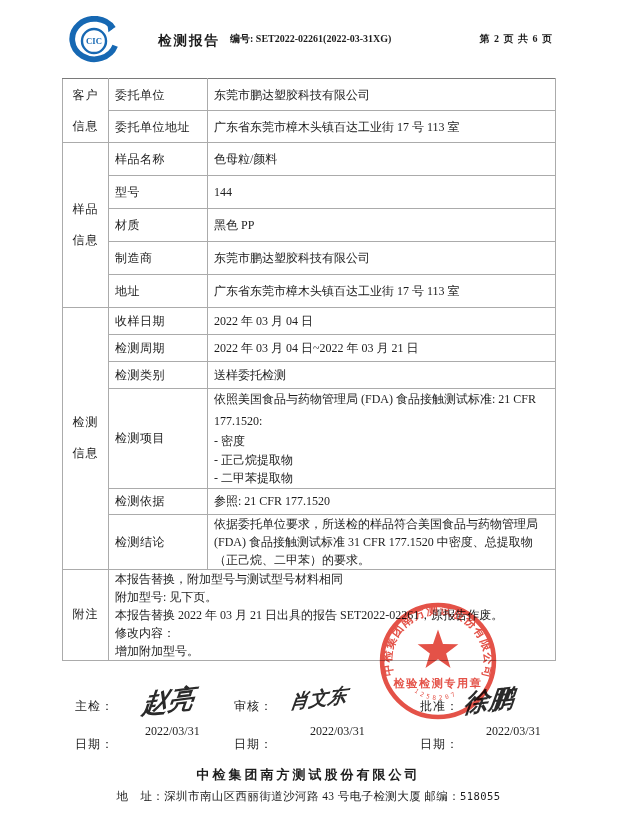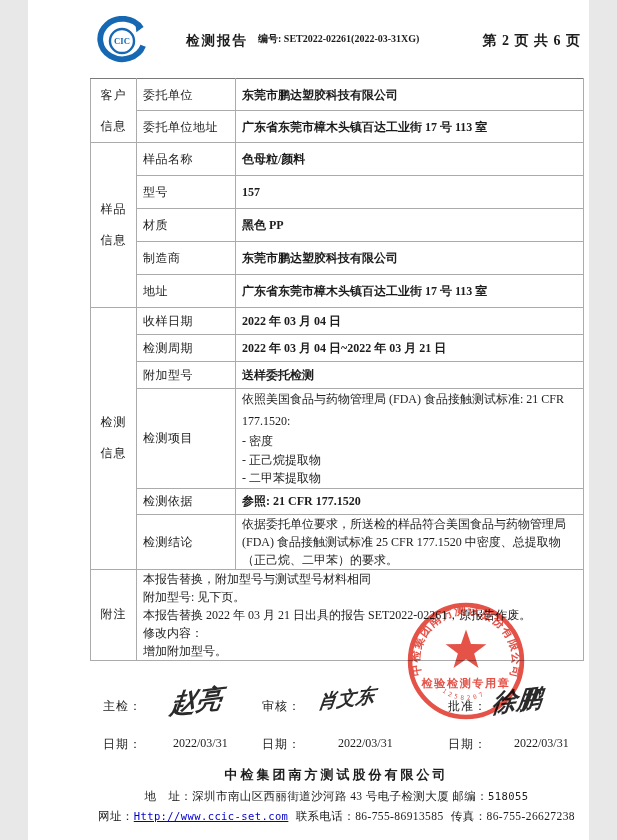--- a/index.html
+++ b/index.html
@@ -1,50 +1,50 @@
 <!DOCTYPE html>
 <html><head>
 <meta charset="utf-8">
 <style>
   html,body{margin:0;padding:0;background:#e8e8e8;}
-  .page{position:relative;width:561px;height:840px;background:#ffffff;margin:0 auto;
+  .page{position:relative;width:617px;height:840px;background:#ffffff;margin:0 auto;
         font-family:"Liberation Serif","DejaVu Serif",serif;color:#1c1c1c;overflow:hidden;}
 
   
   .header{position:absolute;left:62px;top:14px;width:493px;height:52px;}
   .logo{position:absolute;left:3px;top:2px;width:58px;height:50px;}
   .hd-title{position:absolute;left:96px;top:18px;font-size:13.5px;font-weight:bold;letter-spacing:2px;}
   .hd-no{position:absolute;left:168px;top:18px;font-size:10px;font-weight:bold;}
-  .hd-page{position:absolute;right:2px;top:18px;font-size:14px;font-weight:bold;letter-spacing:1px;}
+  .hd-page{position:absolute;right:2px;top:18px;font-size:10px;font-weight:bold;letter-spacing:1px;}
 
   
   table.rpt{position:absolute;left:62px;top:78px;width:493px;border-collapse:collapse;
             font-size:12px;table-layout:fixed;}
   table.rpt td{border:1px solid #ababab;vertical-align:middle;padding:0 6px;line-height:1.5;}
   table.rpt{border:1.5px solid #757575;}
   tr.sec td{border-top:1.5px solid #7a7a7a;}
   td.sec-label{text-align:center;padding:0;}
   td.sec-label .v{width:28px;margin:0 auto;word-break:break-all;line-height:31px;letter-spacing:1px;}
   td.lbl{padding-left:6px;letter-spacing:0.5px;}
-  td.val{padding-left:11px;font-weight:bold;}
+  td.val{padding-left:11px;}
   .h32{height:31px;} .h33{height:32px;} .h27{height:26px;} .h26{height:25px;}
   td.items-cell{padding:6px 8px 4px 11px;}
   .items-intro{line-height:1.8;}
   .items-bullet{line-height:1.55;}
   td.concl{line-height:1.45;padding:5px 8px 5px 11px;}
   td.notes{vertical-align:top;padding:6px 8px 4px 11px;line-height:1.62;}
 
   
   .sig-area{position:absolute;left:62px;top:688px;width:493px;height:70px;font-size:12px;}
   .sig-role{position:absolute;top:10px;letter-spacing:1px;}
   .sig-name{position:absolute;color:#2a2a2a;
             font-style:italic;font-weight:bold;white-space:nowrap;
             transform:rotate(-7deg) skewX(-14deg);}
   .date-lbl{position:absolute;top:48px;letter-spacing:1px;text-align:right;}
-  .date-val{position:absolute;top:48px;}
+  .date-val{position:absolute;top:36px;}
 
   
   .stamp{position:absolute;left:377px;top:600px;width:122px;height:122px;
          opacity:0.87;mix-blend-mode:multiply;pointer-events:none;}
 
   
   .footer{position:absolute;left:0;top:766px;width:617px;text-align:center;}
   .f-company{font-size:13px;font-weight:bold;letter-spacing:3px;}
   .f-line{font-size:11.5px;margin-top:5px;letter-spacing:0.4px;}
   .mono{font-family:"DejaVu Sans Mono","Liberation Mono",monospace;font-size:10.5px;}
@@ -89,21 +89,21 @@
 
     <tr class="sec">
       <td class="sec-label" rowspan="5">
         <div class="v">样品信息</div>
       </td>
       <td class="lbl h33">样品名称</td>
       <td class="val h33">色母粒/颜料</td>
     </tr>
     <tr>
       <td class="lbl h33">型号</td>
-      <td class="val h33">157</td>
+      <td class="val h33">144</td>
     </tr>
     <tr>
       <td class="lbl h33">材质</td>
       <td class="val h33">黑色 PP</td>
     </tr>
     <tr>
       <td class="lbl h33">制造商</td>
       <td class="val h33">东莞市鹏达塑胶科技有限公司</td>
     </tr>
     <tr>
@@ -116,39 +116,39 @@
         <div class="v">检测信息</div>
       </td>
       <td class="lbl h27">收样日期</td>
       <td class="val h27">2022 年 03 月 04 日</td>
     </tr>
     <tr>
       <td class="lbl h27">检测周期</td>
       <td class="val h27">2022 年 03 月 04 日~2022 年 03 月 21 日</td>
     </tr>
     <tr>
-      <td class="lbl h27">附加型号</td>
+      <td class="lbl h27">检测类别</td>
       <td class="val h27">送样委托检测</td>
     </tr>
     <tr>
       <td class="lbl">检测项目</td>
       <td class="items-cell">
         <div class="items-intro">依照美国食品与药物管理局 (FDA) 食品接触测试标准: 21 CFR 177.1520:</div>
         <div class="items-bullet">- 密度</div>
         <div class="items-bullet">- 正己烷提取物</div>
         <div class="items-bullet">- 二甲苯提取物</div>
       </td>
     </tr>
     <tr>
       <td class="lbl h26">检测依据</td>
       <td class="val h26">参照: 21 CFR 177.1520</td>
     </tr>
     <tr>
       <td class="lbl">检测结论</td>
-      <td class="concl">依据委托单位要求，所送检的样品符合美国食品与药物管理局 (FDA) 食品接触测试标准 25 CFR 177.1520 中密度、总提取物（正己烷、二甲苯）的要求。</td>
+      <td class="concl">依据委托单位要求，所送检的样品符合美国食品与药物管理局 (FDA) 食品接触测试标准 31 CFR 177.1520 中密度、总提取物（正己烷、二甲苯）的要求。</td>
     </tr>
 
     <tr class="sec">
       <td class="sec-label">
         <div class="v">附注</div>
       </td>
       <td class="notes" colspan="2">
         <div>本报告替换，附加型号与测试型号材料相同</div>
         <div>附加型号: 见下页。</div>
         <div>本报告替换 2022 年 03 月 21 日出具的报告 SET2022-02261，原报告作废。</div>
@@ -188,20 +188,15 @@
       <textPath href="#arcBottom" startOffset="6">1258207</textPath>
     </text>
   </svg>
 
   <div class="footer">
     <div class="f-company">中检集团南方测试股份有限公司</div>
     <div class="f-line">
       <span>地　址：</span><span>深圳市南山区西丽街道沙河路 43 号电子检测大厦</span>
       <span style="">邮编：</span><span class="mono">518055</span>
     </div>
-    <div class="f-line">
-      <span>网址：</span><a href="#" class="f-link mono">Http://www.ccic-set.com</a>
-      <span style="margin-left:4px">联系电话：</span><span>86-755-86913585</span>
-      <span style="margin-left:4px">传真：</span><span>86-755-26627238</span>
-    </div>
   </div>
 
 </div>
 
 </body></html>

